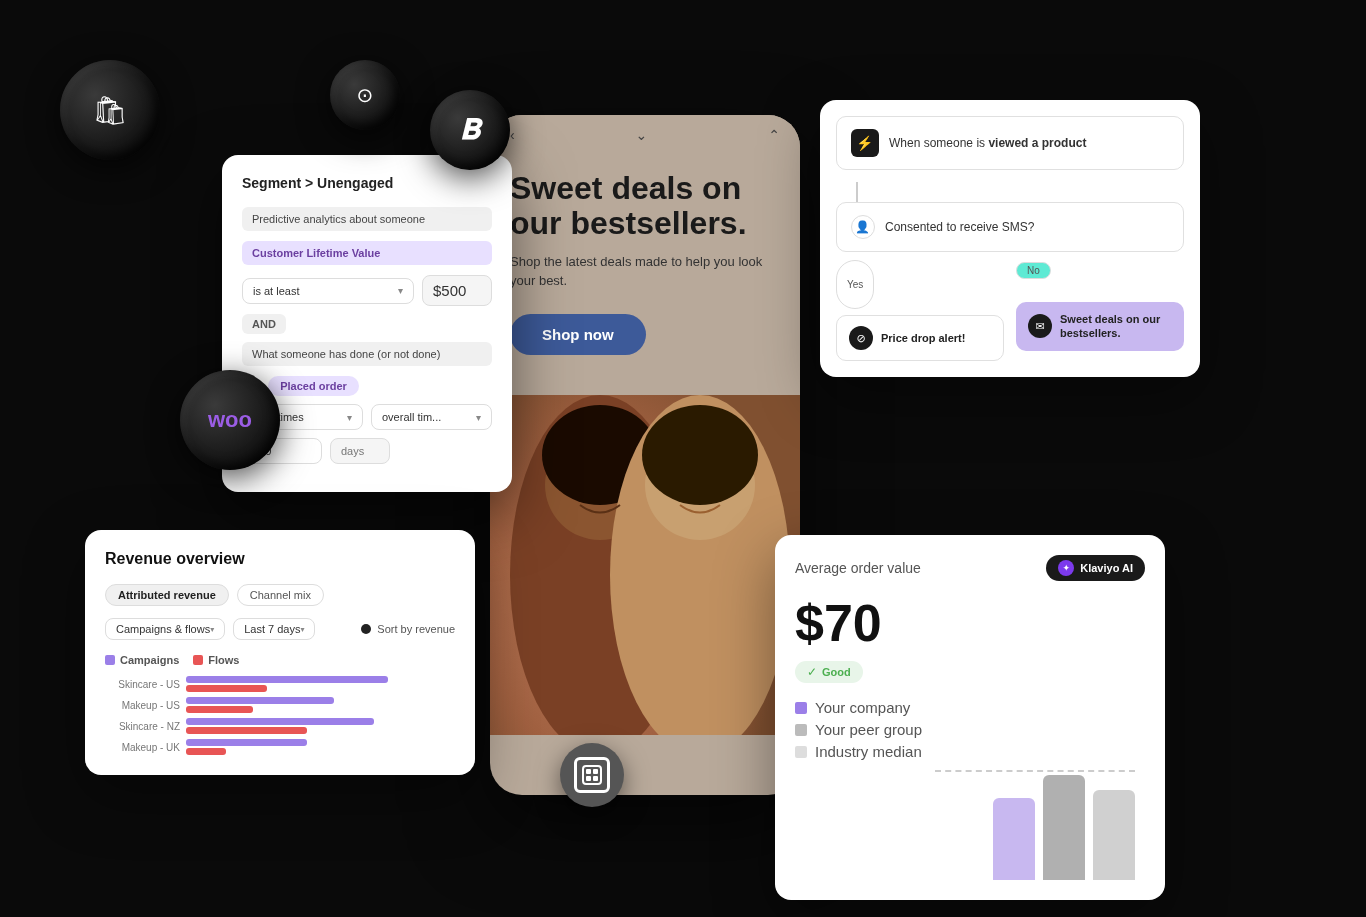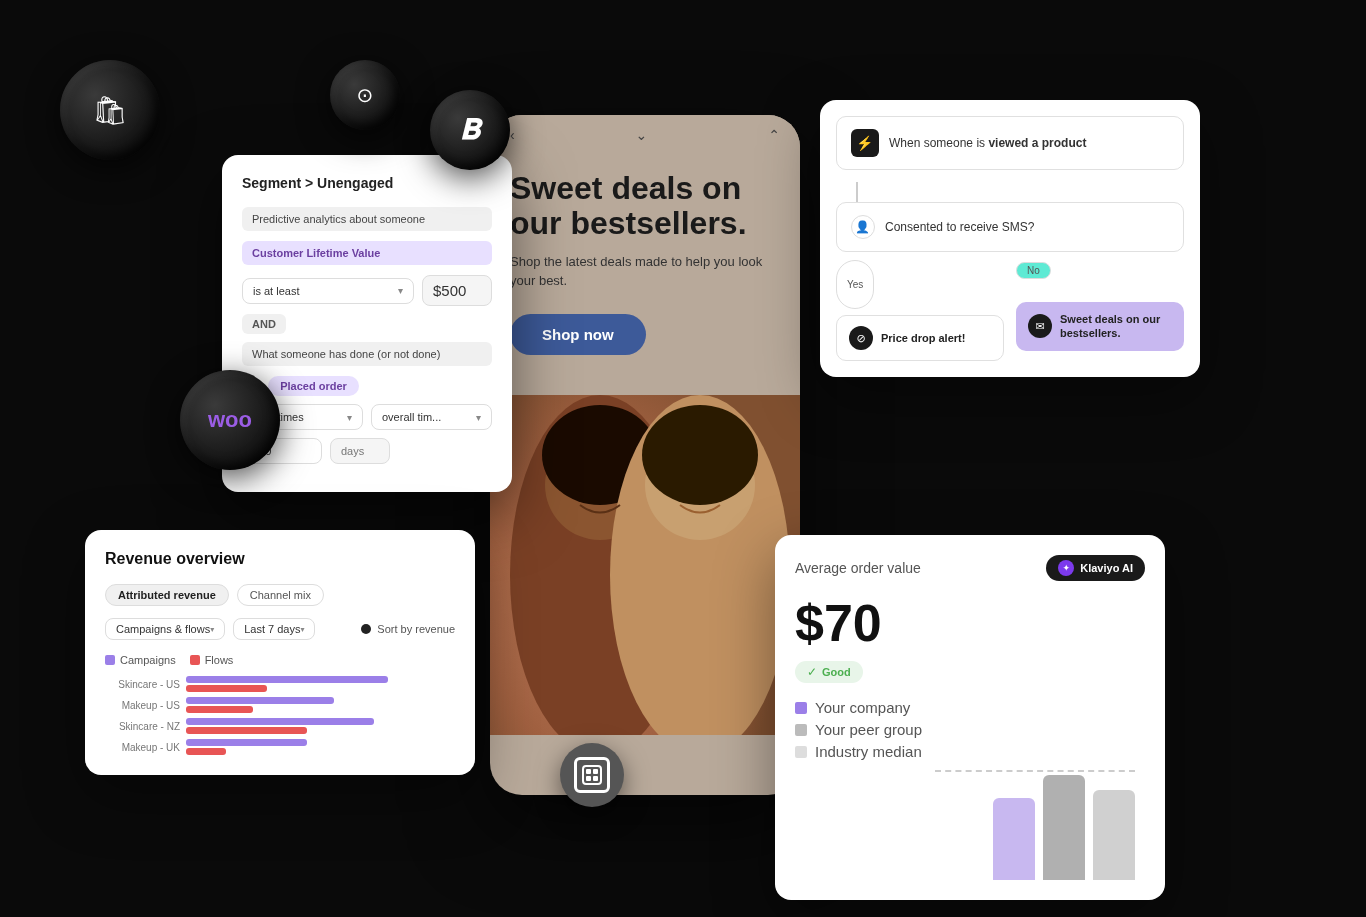--- a/index.html
+++ b/index.html
@@ -368,21 +368,21 @@
     }
     .toggle-dot {
       width: 10px; height: 10px;
       background: #222;
       border-radius: 50%;
     }
     .rev-sort-label {
       font-size: 11px; color: #555;
     }
     .rev-legend {
-      display: flex; gap: 14px; margin-bottom: 10px;
+      display: flex; gap: 14px; margin-bottom: 10px; font-weight: bold;
     }
     .legend-item {
       display: flex; align-items: center; gap: 5px;
       font-size: 11px; color: #555;
     }
     .legend-dot {
       width: 10px; height: 10px; border-radius: 2px;
     }
     .legend-dot-purple { background: #9b7fe8; }
     .legend-dot-red { background: #e85555; }

